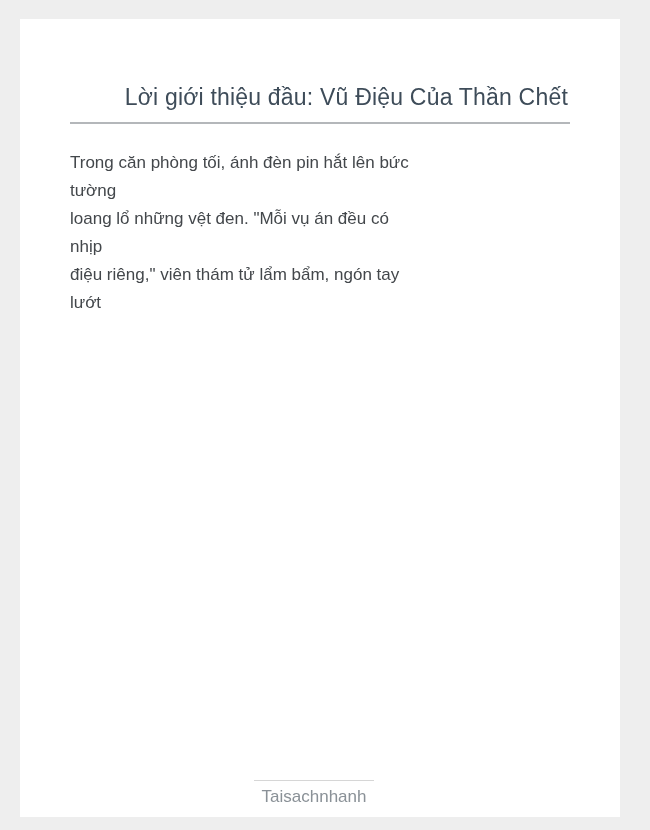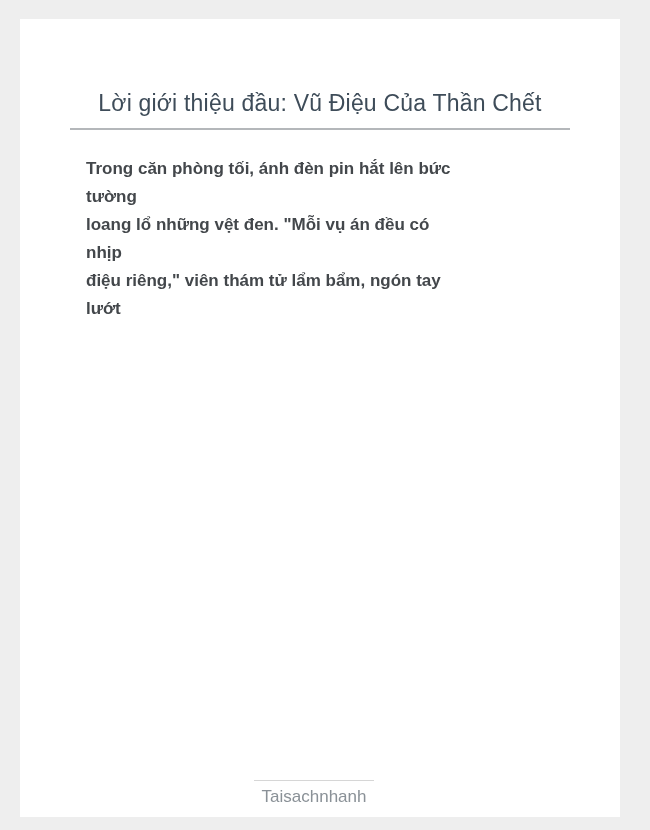--- a/index.html
+++ b/index.html
@@ -25,42 +25,41 @@
   }
   .card {
     position: relative;
     width: 600px;
     height: 798px;
     margin: 19px 0 0 20px;
     background: var(--card);
     padding: 60px 50px 0 50px;
   }
   .title {
-    margin: 8px;
+    margin: 2px;
     font-size: 23px;
     line-height: 32px;
     font-weight: 400;
-    text-align: center;
+    text-align: right;
     color: var(--title);
     letter-spacing: 0.2px;
   }
   .title-divider {
     border: none;
     border-top: 2px solid var(--divider);
     margin: 9px 0 0 0;
     height: 0;
   }
   .body-text {
-    margin: 25px 0 0 16px;
+    margin: 25px 0 0 0;
     font-size: 17px;
     line-height: 28px;
     color: var(--body);
     white-space: pre-line;
     text-align: left;
-    font-weight: bold;
   }
   .footer {
     position: absolute;
     left: 0;
     right: 12px;
     bottom: 8px;
     text-align: center;
   }
   .footer-rule {
     width: 120px;

